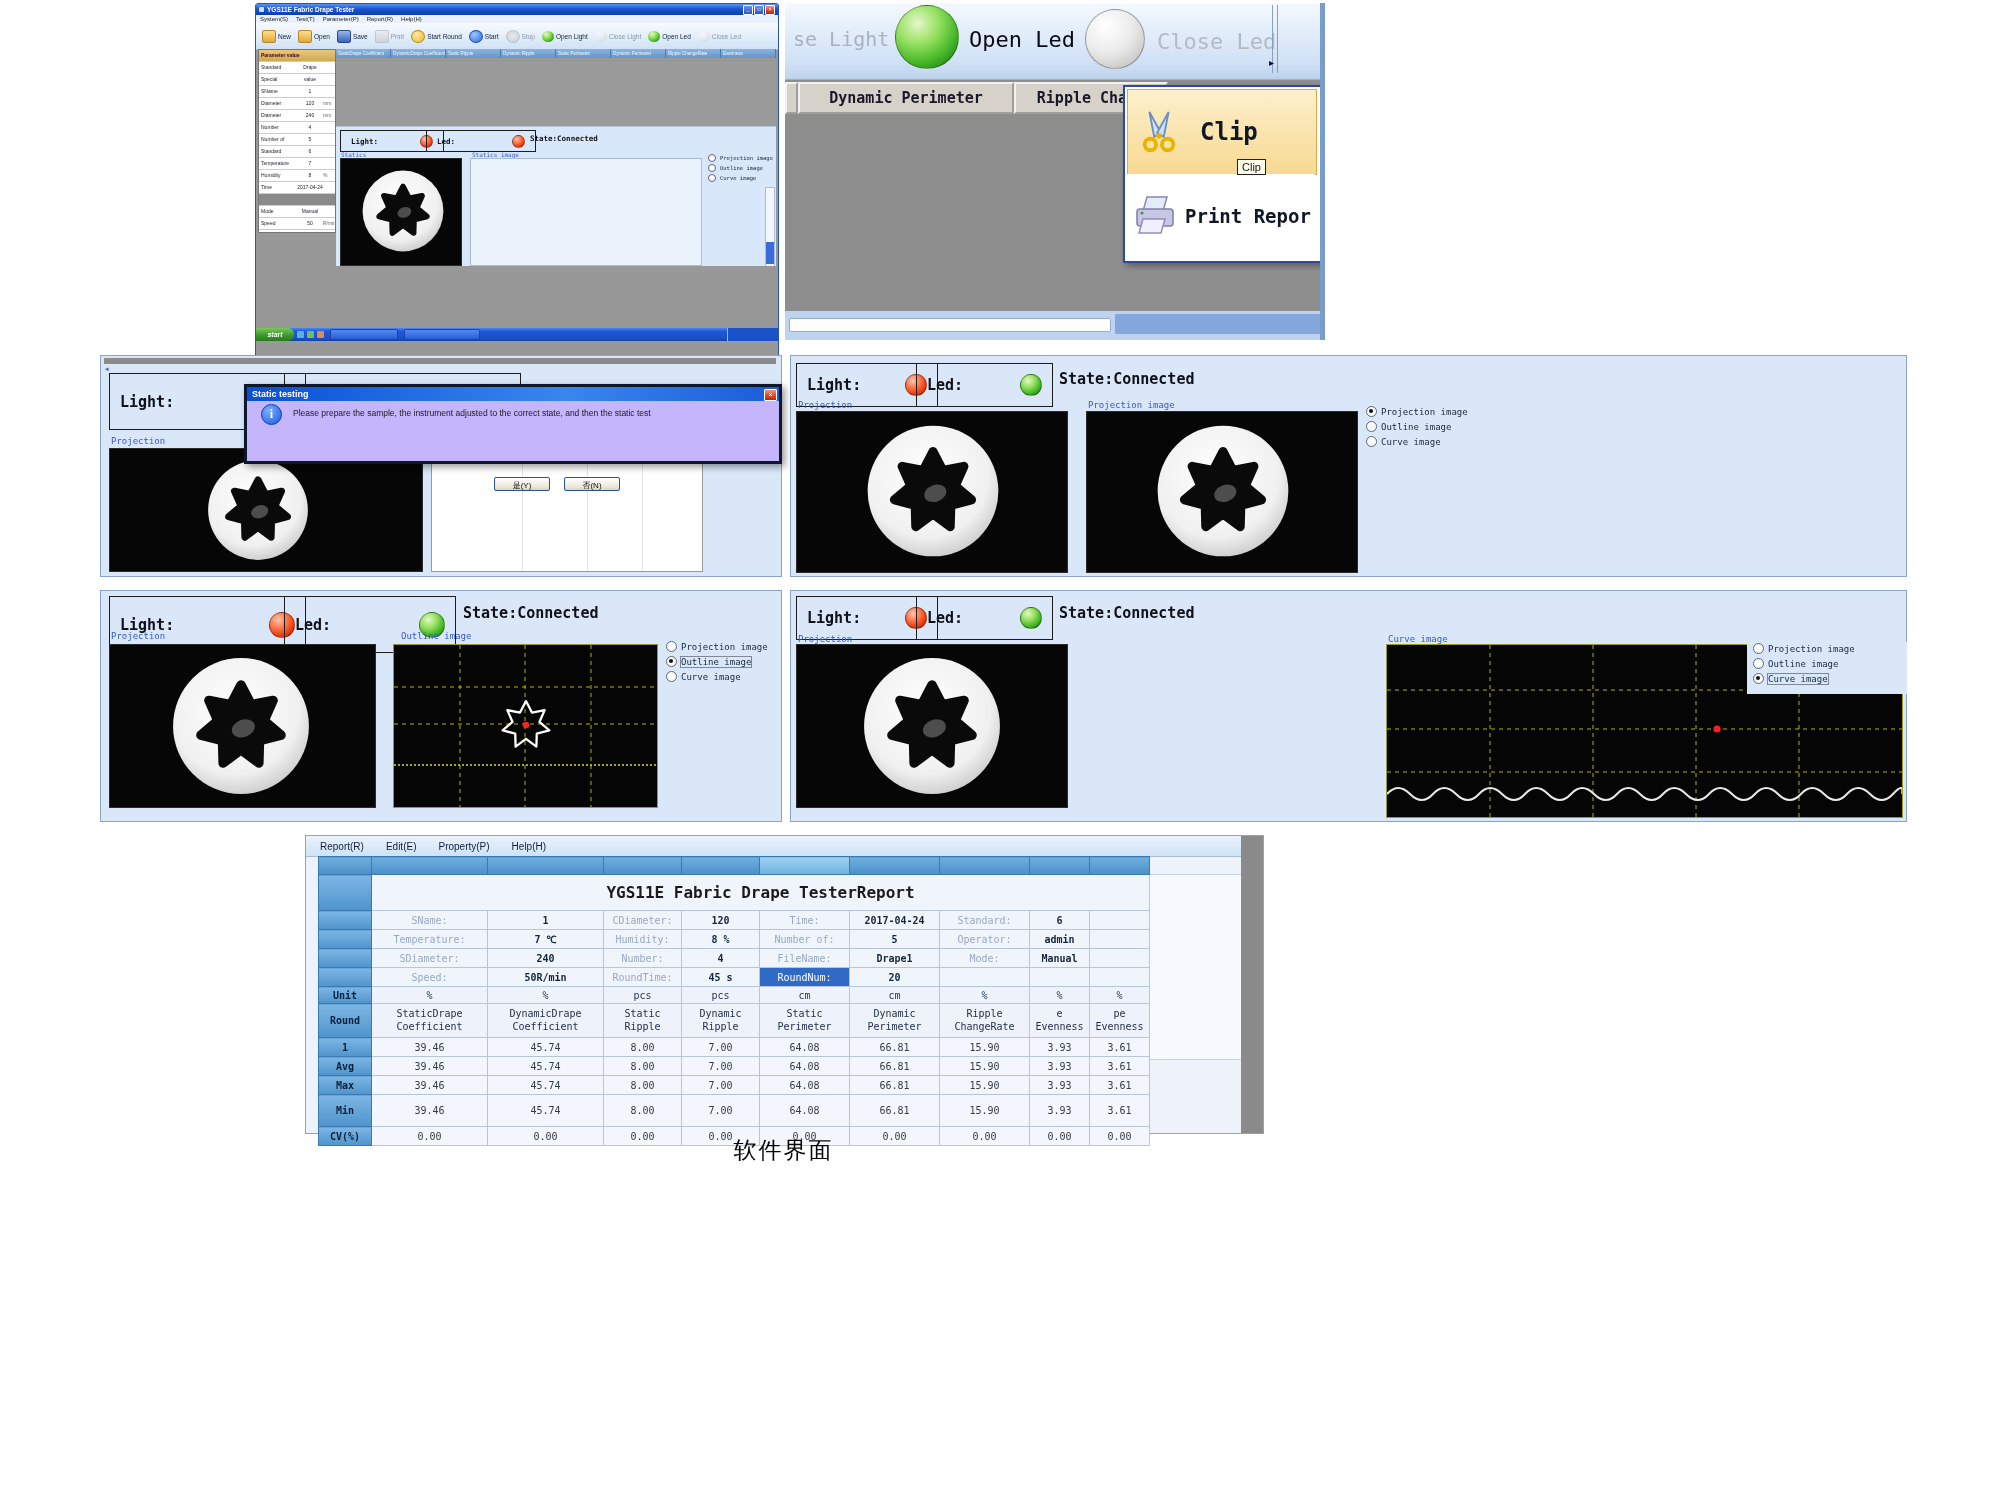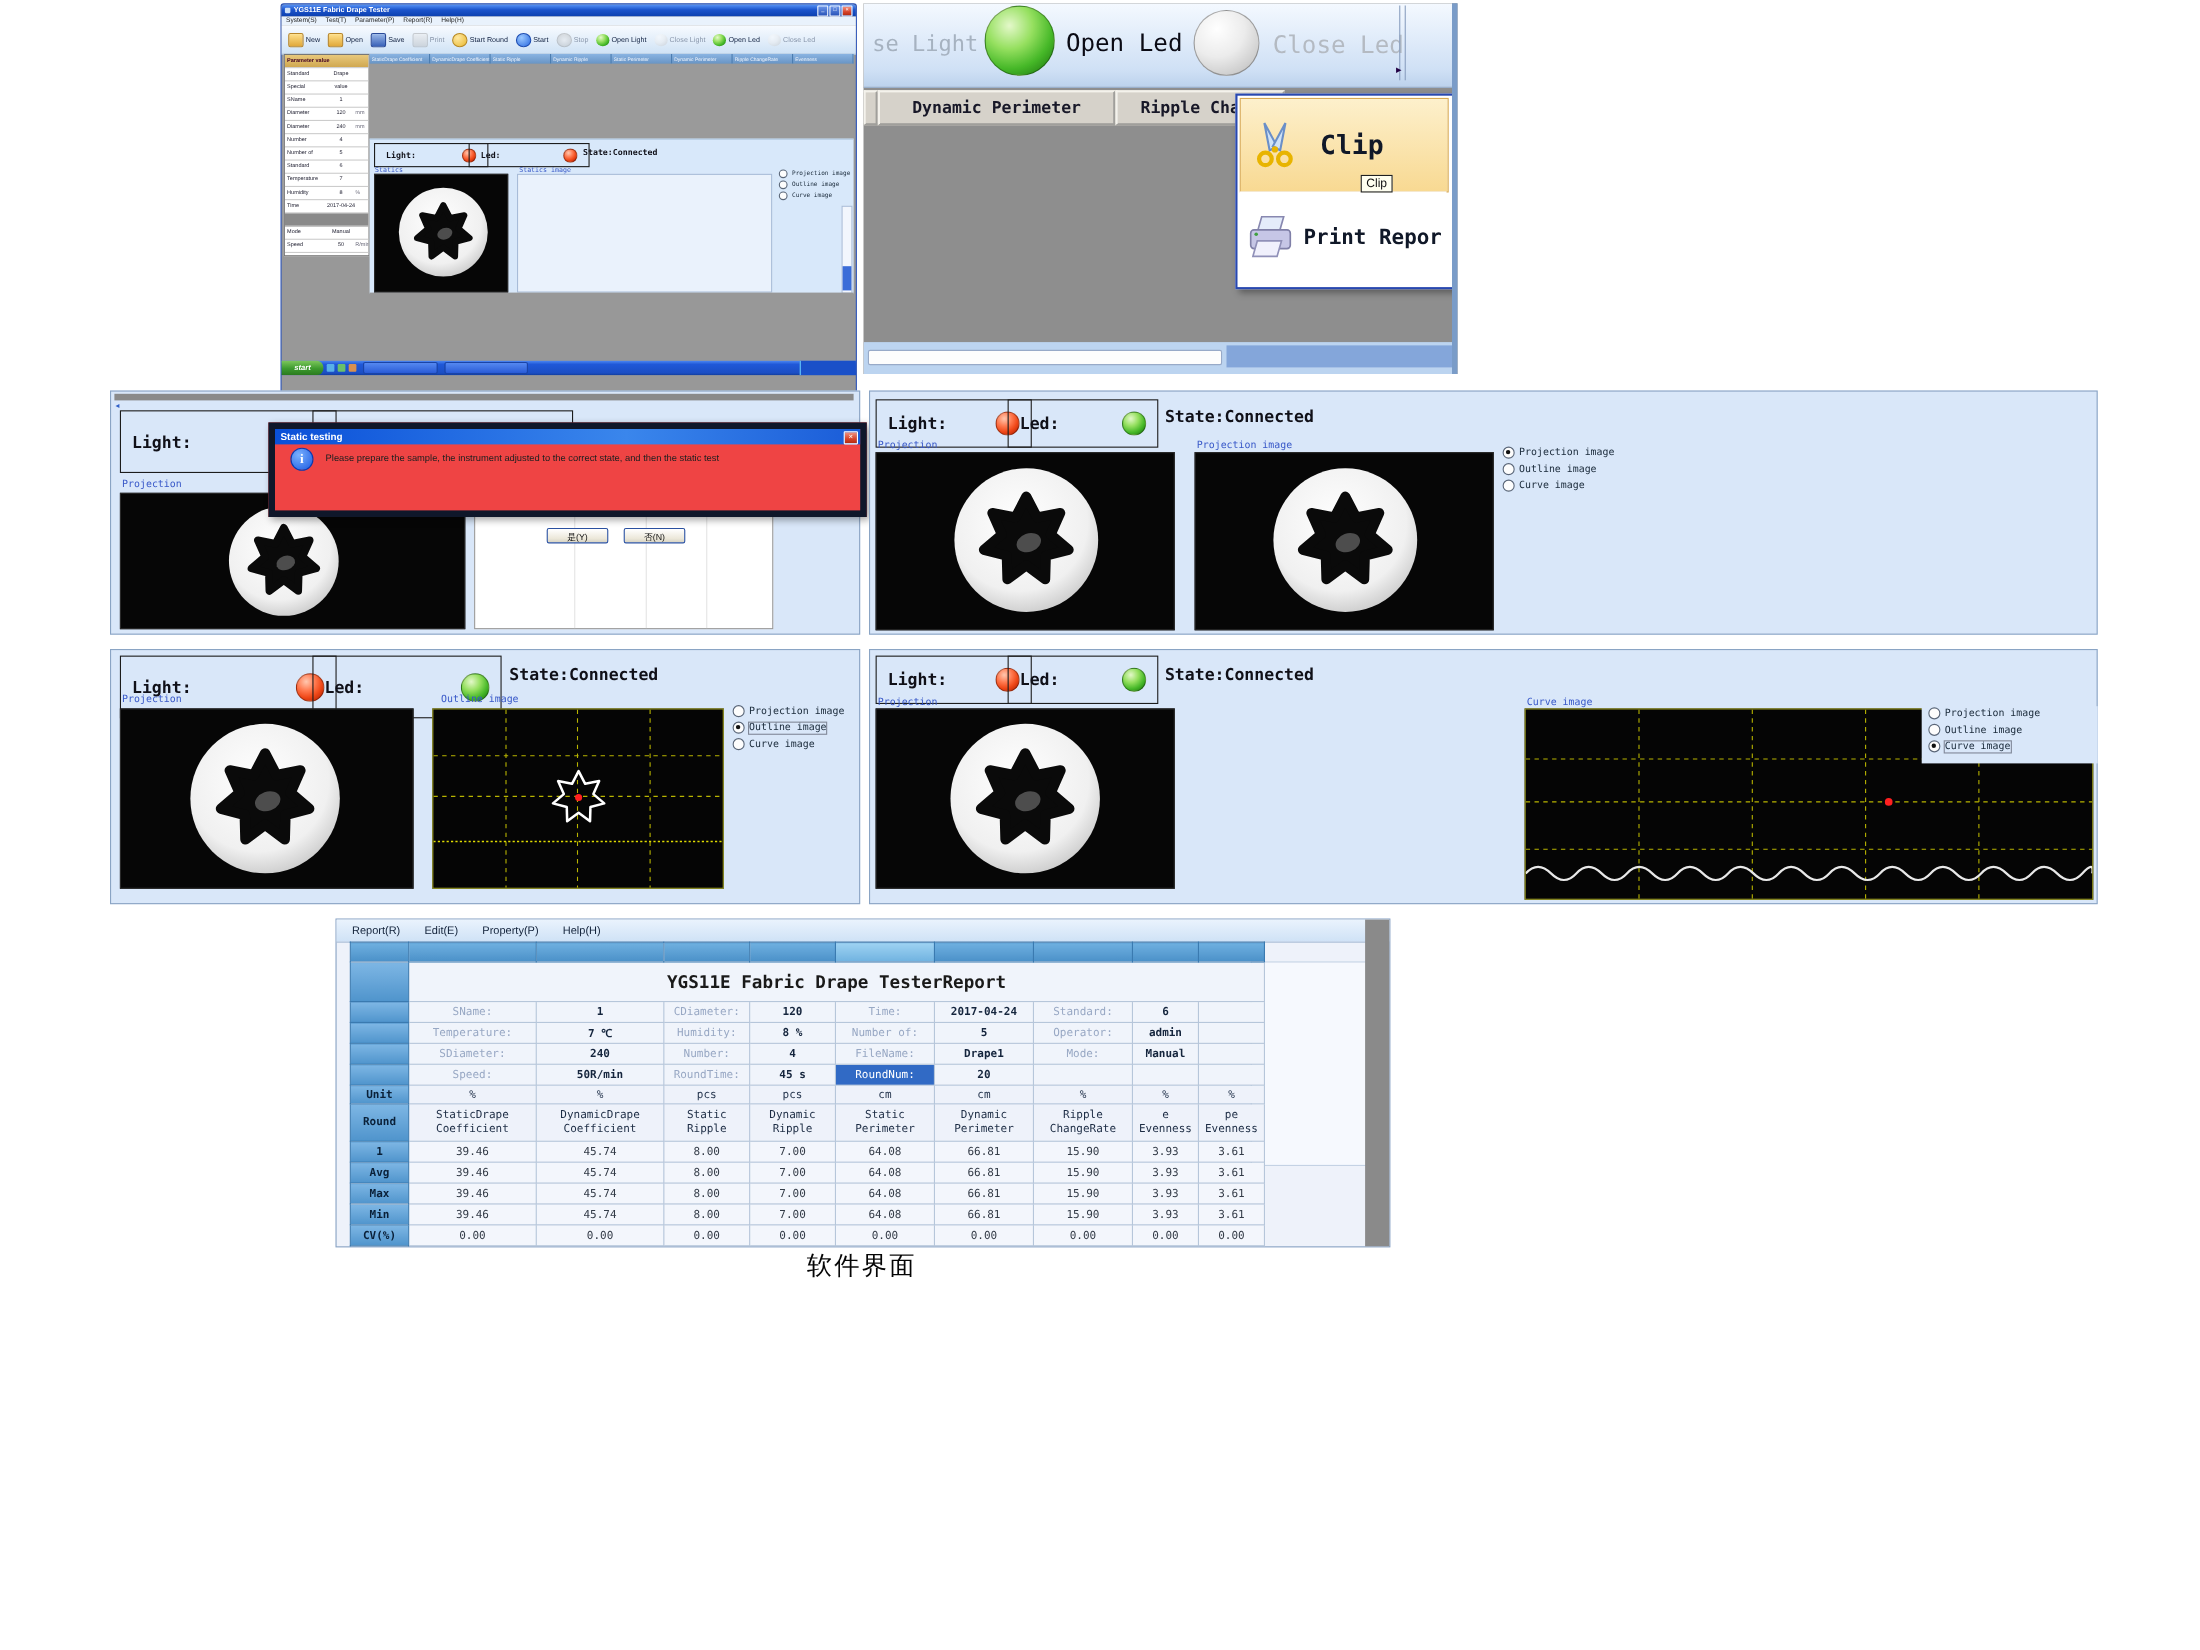--- a/index.html
+++ b/index.html
@@ -88,21 +88,21 @@
   .pB .mi1{top:2px;background:linear-gradient(180deg,#fdf0cc,#f8d992);border:1px solid #d8a850;}
   .pB .mi2{top:87px;background:#fff;}
   .pB .mitext{font-family:"DejaVu Sans Mono",monospace;font-weight:bold;color:#101828;}
   .pB .tooltip{position:absolute;left:452px;top:156px;background:#fffff0;border:1px solid #202020;
      font-size:11px;padding:1px 4px;color:#111;z-index:9;}
   .pB .botstrip{position:absolute;left:0;top:308px;width:100%;height:29px;background:#bcd4f0;}
   .pB .hscroll{position:absolute;left:4px;top:7px;width:320px;height:12px;background:#fdfdfd;border:1px solid #98aac8;border-radius:2px;}
   .pB .botblue{position:absolute;left:330px;top:3px;width:205px;height:20px;background:#84a6da;}
 
   
-  .dialog{position:absolute;background:#ef4444;border:6px solid #0f172a;box-shadow:3px 3px 7px rgba(0,0,0,.4);}
+  .dialog{position:absolute;background:#c4b5fd;border:3px solid #0f172a;box-shadow:3px 3px 7px rgba(0,0,0,.4);}
   .dialog .dtitle{position:absolute;left:0;top:0;right:0;height:14px;display:flex;align-items:center;
      background:linear-gradient(90deg,#0a50d8,#3a86ec 60%,#1a5cd8);color:#fff;font-weight:bold;font-size:9px;padding-left:5px;}
   .dialog .dclose{position:absolute;right:2px;top:2px;width:11px;height:10px;border:1px solid #fff;border-radius:1px;
      background:linear-gradient(#f29482,#d8442a 60%,#b22a10);color:#fff;font-size:7px;line-height:9px;text-align:center;}
   .dialog .dicon{position:absolute;left:14px;top:17px;width:19px;height:19px;border-radius:50%;
      background:radial-gradient(circle at 35% 30%,#7ab0ff,#1a5ae0);border:1px solid #0a3ab0;color:#fff;
      font-weight:bold;font-size:12px;text-align:center;line-height:19px;font-family:"Liberation Serif",serif;}
   .dialog .dmsg{position:absolute;left:46px;top:21px;right:8px;font-size:8.5px;color:#202020;}
   .dbtn{position:absolute;width:56px;height:14px;border-radius:2px;border:1px solid #2a50a0;
      background:linear-gradient(#ffffff,#ece8da 70%,#d8d4c4);font-size:8px;color:#111;text-align:center;line-height:13px;margin-top:48px;}
@@ -750,21 +750,21 @@
         <td class="dc">39.46</td>
             <td class="dc">45.74</td>
         <td class="dc">8.00</td>
             <td class="dc">7.00</td>
         <td class="dc">64.08</td>
             <td class="dc">66.81</td>
         <td class="dc">15.90</td>
             <td class="dc">3.93</td>
         <td class="dc">3.61</td>
       </tr>
-      <tr style="height:19px">
+      <tr style="height:32px">
         <td class="rl">Min</td>
         <td class="dc">39.46</td>
             <td class="dc">45.74</td>
         <td class="dc">8.00</td>
             <td class="dc">7.00</td>
         <td class="dc">64.08</td>
             <td class="dc">66.81</td>
         <td class="dc">15.90</td>
             <td class="dc">3.93</td>
         <td class="dc">3.61</td>

